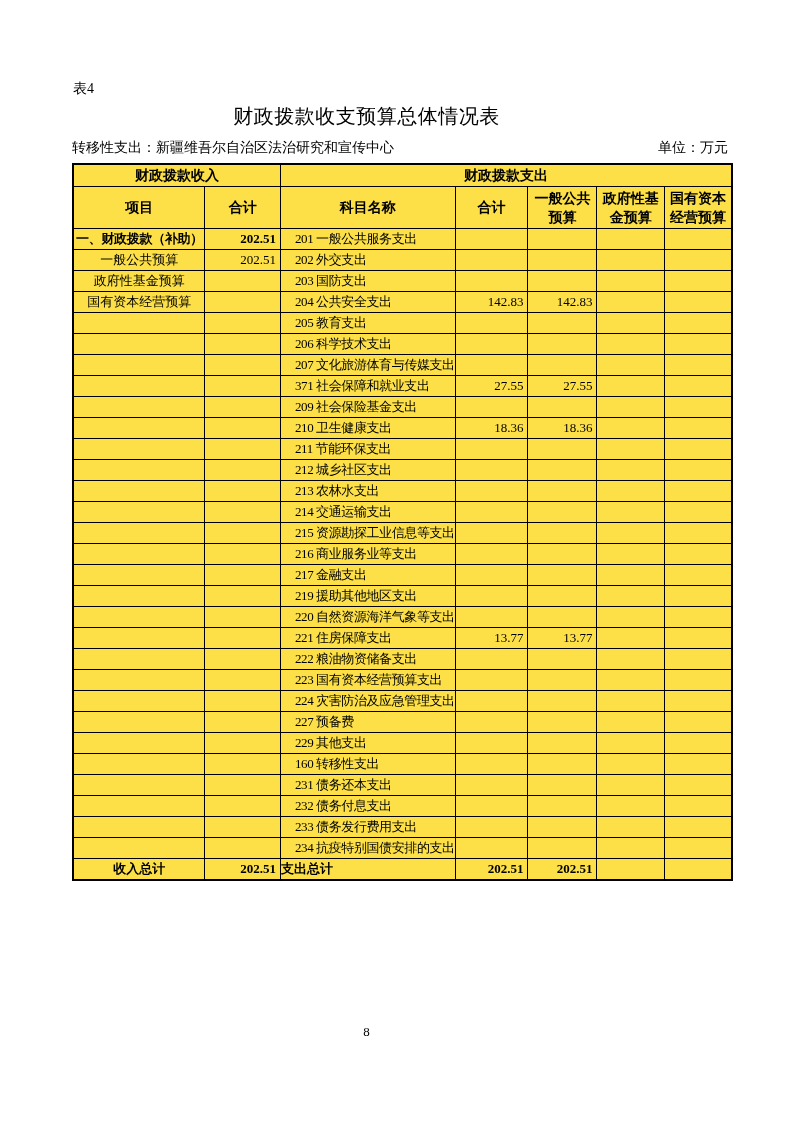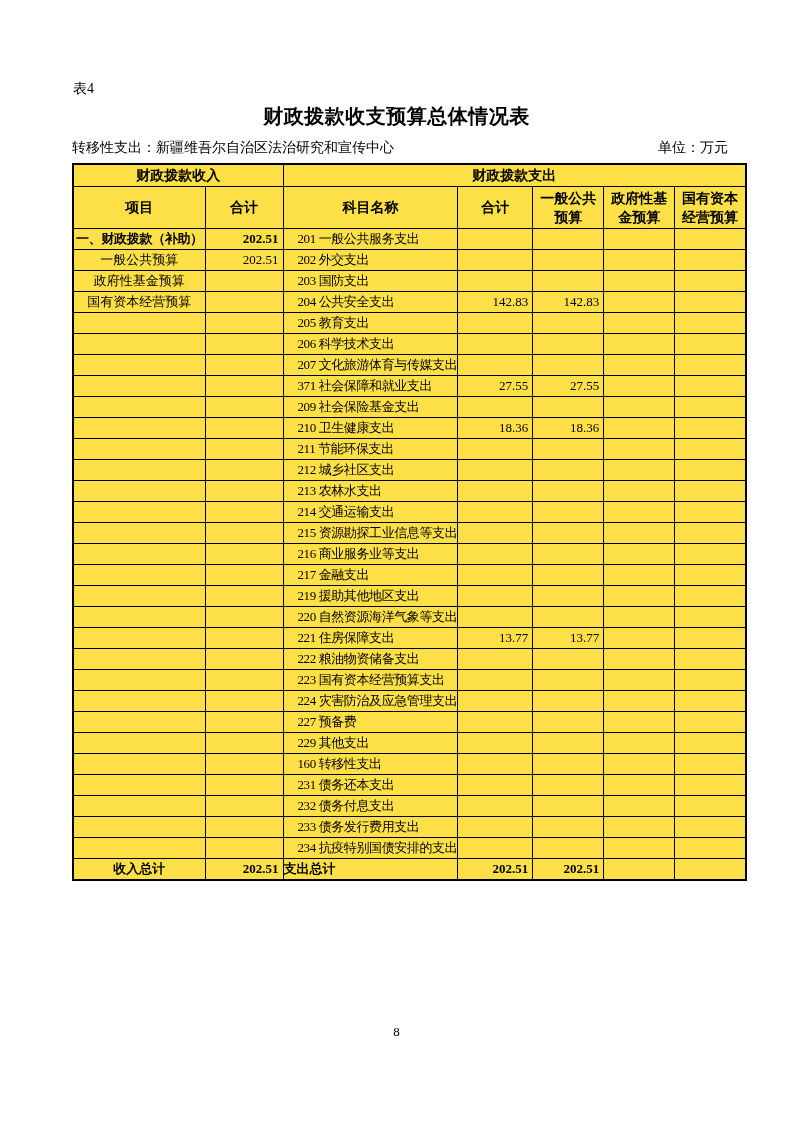--- a/index.html
+++ b/index.html
@@ -1,39 +1,39 @@
 <!DOCTYPE html>
 <html><head>
 <meta charset="utf-8">
 <style>
   html, body { margin:0; padding:0; background:#ffffff; }
   .page {
     position: relative;
-    width: 793px;
+    width: 733px;
     height: 1122px;
     background: #ffffff;
     color: #000000;
     font-family: "Liberation Serif", "DejaVu Serif", serif;
     overflow: hidden;
   }
   .table-label {
     position: absolute;
     left: 73px;
     top: 80px;
     font-size: 14px;
   }
   .doc-title {
     position: absolute;
     left: 0;
     right: 0;
     top: 103px;
     margin: 0;
     text-align: center;
     font-size: 20px;
-    font-weight: bold;
+    font-weight: normal;
     letter-spacing: 0.5px;
   }
   .meta-row {
     position: absolute;
     left: 72px;
     width: 656px;
     top: 139px;
     display: flex;
     justify-content: space-between;
     font-size: 14px;

